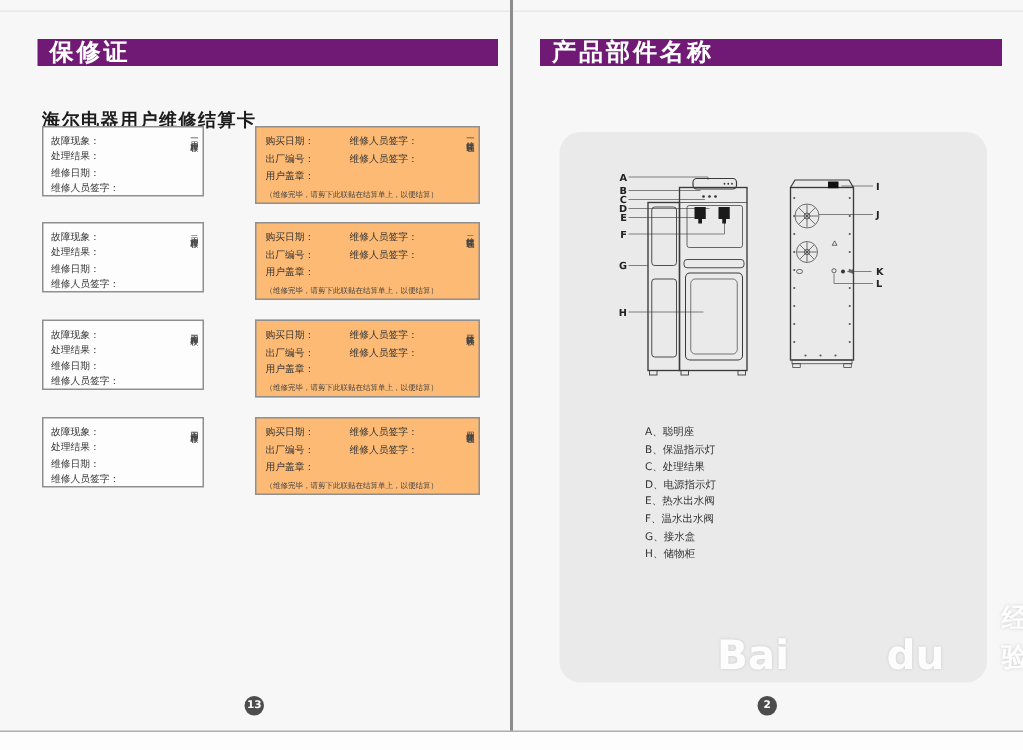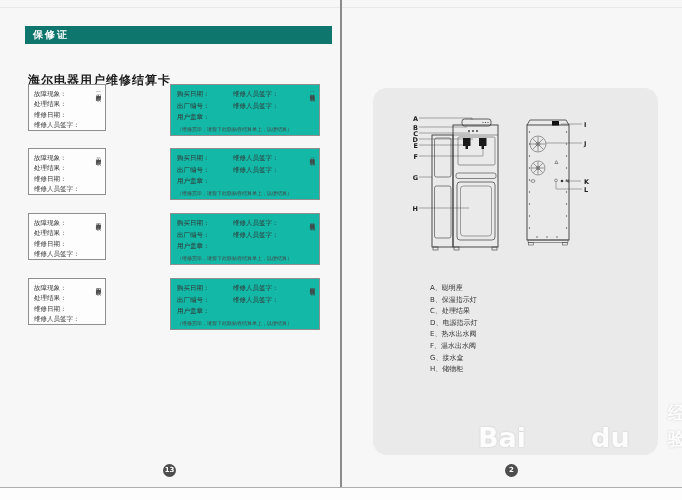--- a/index.html
+++ b/index.html
@@ -8,49 +8,49 @@
     background:#f7f7f7; overflow:hidden;
     font-family:"DejaVu Sans","Liberation Sans",sans-serif;
     color:#2b2b2b;
   }
   .topline { position:absolute; left:0; top:7px; width:682px; height:1px; background:#e8e8e8; }
   .divider { position:absolute; left:340px; top:0; width:2px; height:488px; background:#8c8c8c; }
   .bottomline { position:absolute; left:0; top:487px; width:682px; height:1px; background:#aeaeae; }
   .bottomstrip { position:absolute; left:0; top:488px; width:682px; height:12px; background:#fdfdfd; }
 
   .hbar {
-    position:absolute; height:18px; background:#0f766e; color:#fff;
-    font-weight:bold; font-size:10px; line-height:18px; padding-left:8px;
+    position:absolute; height:18px; background:#701a75; color:#fff;
+    font-weight:bold; font-size:16px; line-height:18px; padding-left:8px;
     box-sizing:border-box; letter-spacing:2px;
   }
   .hbar-left  { left:25px;  top:26px; width:307px; }
   .hbar-right { left:360px; top:26px; width:308px; }
 
   .card-title {
     position:absolute; left:28px; top:72px; font-size:12px; font-weight:bold;
     color:#1c1c1c; letter-spacing:1px;
   }
 
   .ubox {
-    position:absolute; left:28px; width:78px; height:47px;
+    position:absolute; left:28px; width:108px; height:47px;
     background:#fdfdfd; border:1px solid #8f8f8f; box-sizing:border-box;
   }
   .ubox .fields {
     position:absolute; left:5px; top:4px; font-size:6.5px; color:#333;
     line-height:10.3px; white-space:nowrap;
   }
   .vlabel {
     position:absolute; right:3px; top:4px;
     writing-mode:vertical-rl; text-orientation:upright;
     font-size:5.5px; line-height:6px; letter-spacing:0.5px; color:#444;
   }
 
   .sbox {
     position:absolute; left:170px; width:150px; height:52px;
-    background:#14b8a6; border:1px solid #8f8f8f; box-sizing:border-box;
+    background:#fdba74; border:1px solid #8f8f8f; box-sizing:border-box;
   }
   .sbox .sl { position:absolute; left:6px;  font-size:6.5px; color:#333; white-space:nowrap; }
   .sbox .sr { position:absolute; left:62px; font-size:6.5px; color:#333; white-space:nowrap; }
   .sbox .r1 { top:5px; } .sbox .r2 { top:16.5px; } .sbox .r3 { top:28px; }
   .sbox .note {
     position:absolute; left:6px; top:41px; font-size:5px; color:#444; white-space:nowrap;
   }
 
   .pnum {
     position:absolute; width:13px; height:13px; border-radius:50%;
@@ -167,20 +167,23 @@
     <span class="sr r2">维修人员签字：</span>
     <span class="sl r3">用户盖章：</span>
     <div class="note">（维修完毕，请剪下此联贴在结算单上，以便结算）</div>
     <div class="vlabel">四结算凭证联</div>
   </div>
 
   <div class="pnum pnum-left">13</div>
 
   <div class="divider"></div>
 
+  <div class="hbar hbar-right">
+    <span>产品部件名称</span>
+  </div>
 
   <div class="panel"></div>
 
   <svg class="diagram" viewBox="0 0 245 158">
 
     <g stroke="#666" stroke-width="0.55" fill="none">
       <path d="M14,8 H67 V10"></path>
       <path d="M14,17 H62"></path>
       <path d="M14,23 H65"></path>
       <path d="M14,29 H68"></path>

